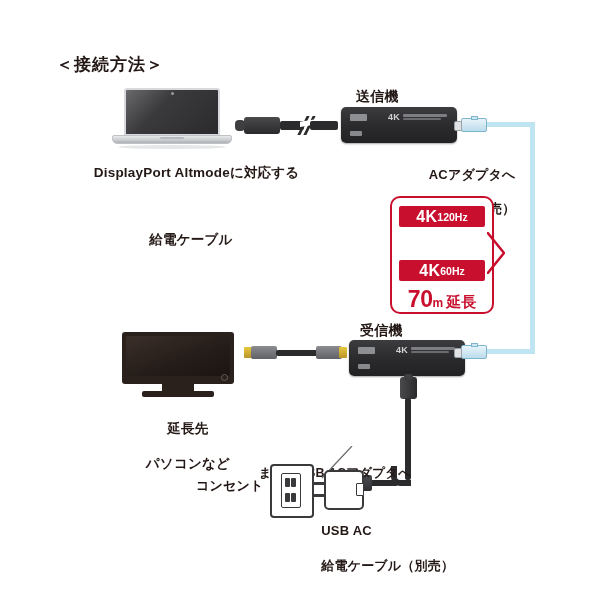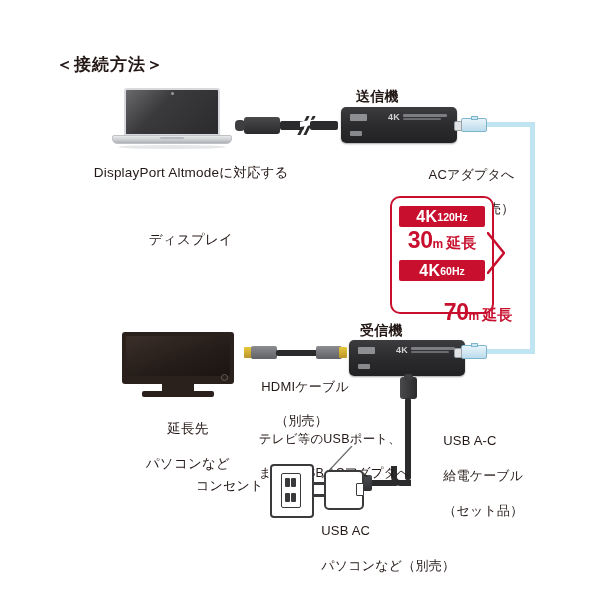--- a/index.html
+++ b/index.html
@@ -6,21 +6,21 @@
   body{
     width:600px;height:600px;
     background:#ffffff;
     font-family:"Liberation Sans","DejaVu Sans",sans-serif;
     color:#231815;
     overflow:hidden;
     position:relative;
   }
   #stage{position:absolute;left:0;top:0;width:492px;height:600px;}
   .abs{position:absolute;}
-  .txt{font-weight:400;letter-spacing:0.2px;line-height:1.25;white-space:pre;}
+  .txt{font-weight:700;letter-spacing:0.2px;line-height:1.25;white-space:pre;}
 
   
   #title{left:56px;top:54px;font-size:17px;font-weight:700;letter-spacing:1px;}
 
   
   #laptop{left:112px;top:88px;width:120px;height:62px;}
   .lt-screen{
     position:absolute;left:12px;top:0;width:96px;height:48px;
     background:linear-gradient(135deg,#6a6a6c 0%,#3a3a3c 38%,#2b2b2d 100%);
     border:2px solid #d7d9dc;border-radius:3px 3px 0 0;box-sizing:border-box;
@@ -180,28 +180,25 @@
   <div class="abs txt" id="lan-label">
     <span>ACアダプタへ</span>
     <span class="l2">（別売）</span>
   </div>
 
   <div class="abs" id="callout">
     <div class="badge" style="top:8px;">
       <span class="b4k">4K</span>
       <span class="bhz">120Hz</span>
     </div>
-    <div class="dist" style="top:29px;">
-      <span class="num">30</span><span class="m">m</span><span class="ex">延長</span>
-    </div>
     <div class="badge" style="top:62px;">
       <span class="b4k">4K</span>
       <span class="bhz">60Hz</span>
     </div>
-    <div class="dist" style="top:101px;padding-left:36px;">
+    <div class="dist" style="top:88px;">
       <span class="num">70</span><span class="m">m</span><span class="ex">延長</span>
     </div>
   </div>
   <svg class="abs" id="callout-tail" viewBox="0 0 18 42">
     <path d="M0 0 L17 21 L0 42" fill="none" stroke="#c8102e" stroke-width="2.5" stroke-linejoin="round"></path>
   </svg>
 
   <div class="abs txt" id="rx-label">受信機</div>
   <div class="device" style="left:349px;top:340px;width:116px;height:36px;">
     <div class="dev-logo"></div>
@@ -229,49 +226,40 @@
     <span>パソコンなど</span>
   </div>
 
   <div class="abs">
     <div class="hdmi-gold" style="left:244px;top:347px;"></div>
     <div class="hdmi-plug" style="left:251px;top:346px;"></div>
     <div class="cbl" style="left:276px;top:350px;width:44px;height:6px;border-radius:2px;"></div>
     <div class="hdmi-plug" style="left:316px;top:346px;"></div>
     <div class="hdmi-gold" style="left:339px;top:347px;"></div>
   </div>
-  <div class="abs txt" id="hdmi-label">
-    <span>HDMIケーブル</span><br>
-    <span>（別売）</span>
-  </div>
 
   <div class="abs">
 
     <div class="abs" style="left:400px;top:377px;width:17px;height:22px;background:linear-gradient(90deg,#4a4a4c,#2a2a2c);border-radius:3px;"></div>
     <div class="abs" style="left:404px;top:374px;width:9px;height:6px;background:#3e3e40;border-radius:3px;"></div>
 
     <div class="cbl" style="left:405px;top:398px;width:6px;height:82px;border-radius:2px;"></div>
 
     <div class="abs" style="left:391px;top:466px;width:20px;height:20px;border-left:6px solid #2b2b2d;border-bottom:6px solid #2b2b2d;border-radius:0 0 0 9px;box-sizing:border-box;"></div>
 
     <div class="cbl" style="left:368px;top:480px;width:30px;height:6px;border-radius:2px;"></div>
     <div class="abs" style="left:354px;top:475px;width:18px;height:16px;background:linear-gradient(180deg,#4a4c4f,#2e3033);border-radius:2px;"></div>
     <div class="usba" style="left:334px;top:476px;">
       <div class="slot"></div>
     </div>
   </div>
 
-  <div class="abs txt" id="usbac-cable-label">
-    <span>USB A-C</span><br>
-    <span>給電ケーブル</span><br>
-    <span>（セット品）</span>
-  </div>
 
   <div class="abs txt" id="usbport-label">
-    <span>テレビ等のUSBポート、</span><br>
+    <br>
     <span>またはUSB ACアダプタへ</span>
   </div>
   <svg class="abs" style="left:316px;top:446px;width:40px;height:34px;" viewBox="0 0 40 34">
     <path d="M36 0 L6 32" stroke="#6b6b6d" stroke-width="1.2" fill="none"></path>
   </svg>
 
   <div class="abs txt" id="consent-label">コンセント</div>
   <div class="abs" id="outlet">
     <div class="outlet-inner">
       <div class="outlet-slot" style="left:3px;top:4px;"></div>
@@ -282,22 +270,22 @@
   </div>
 
   <div class="abs" id="acbrick">
     <div class="acprong" style="left:-14px;top:10px;"></div>
     <div class="acprong" style="left:-14px;top:22px;"></div>
     <div class="acusb"></div>
   </div>
 
   <div class="abs txt" id="usbac-adapter-label">
     <span>USB AC</span><br>
-    <span>パソコンなど（別売）</span>
+    <span>給電ケーブル（別売）</span>
   </div>
 
   <div class="abs txt" id="pc-caption">
     <span>DisplayPort Altmodeに対応する</span><br>
     <br>
-    <span>ディスプレイ</span>
+    <span>給電ケーブル</span>
   </div>
 
 </div>
 
 </body></html>

